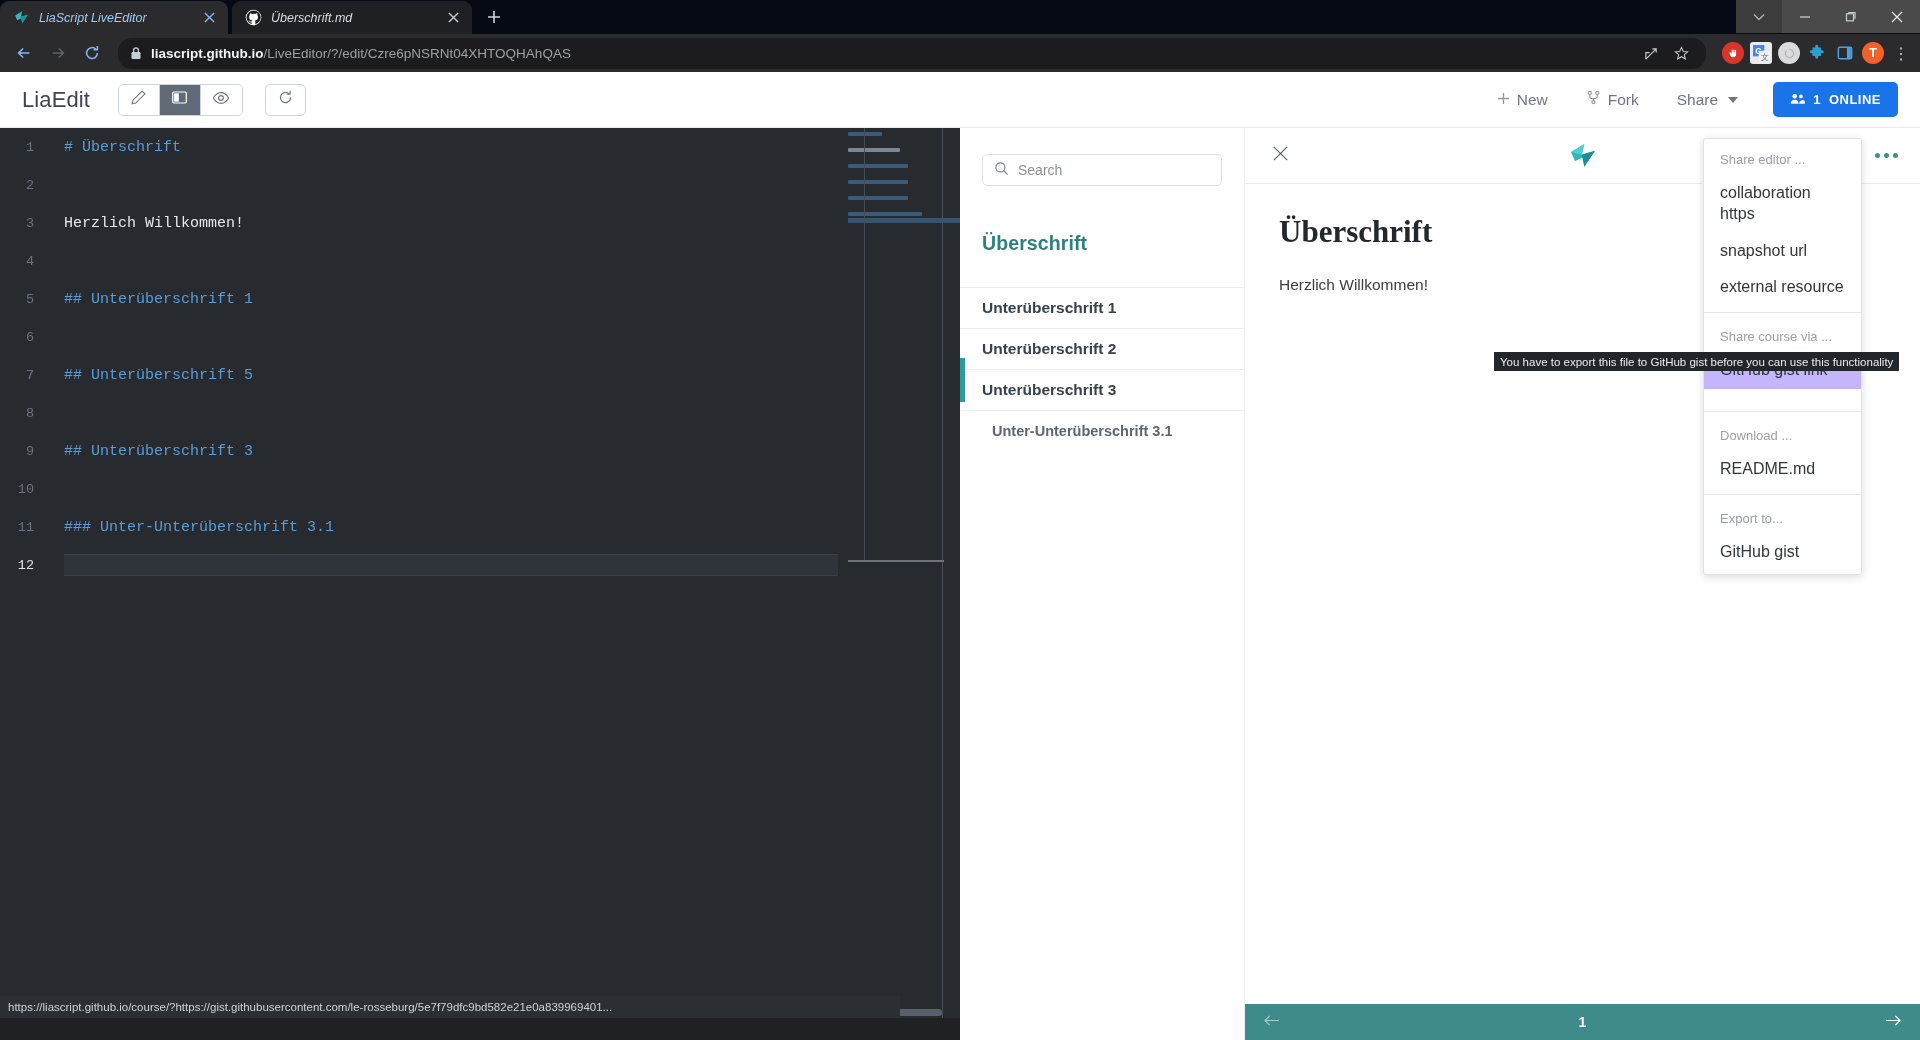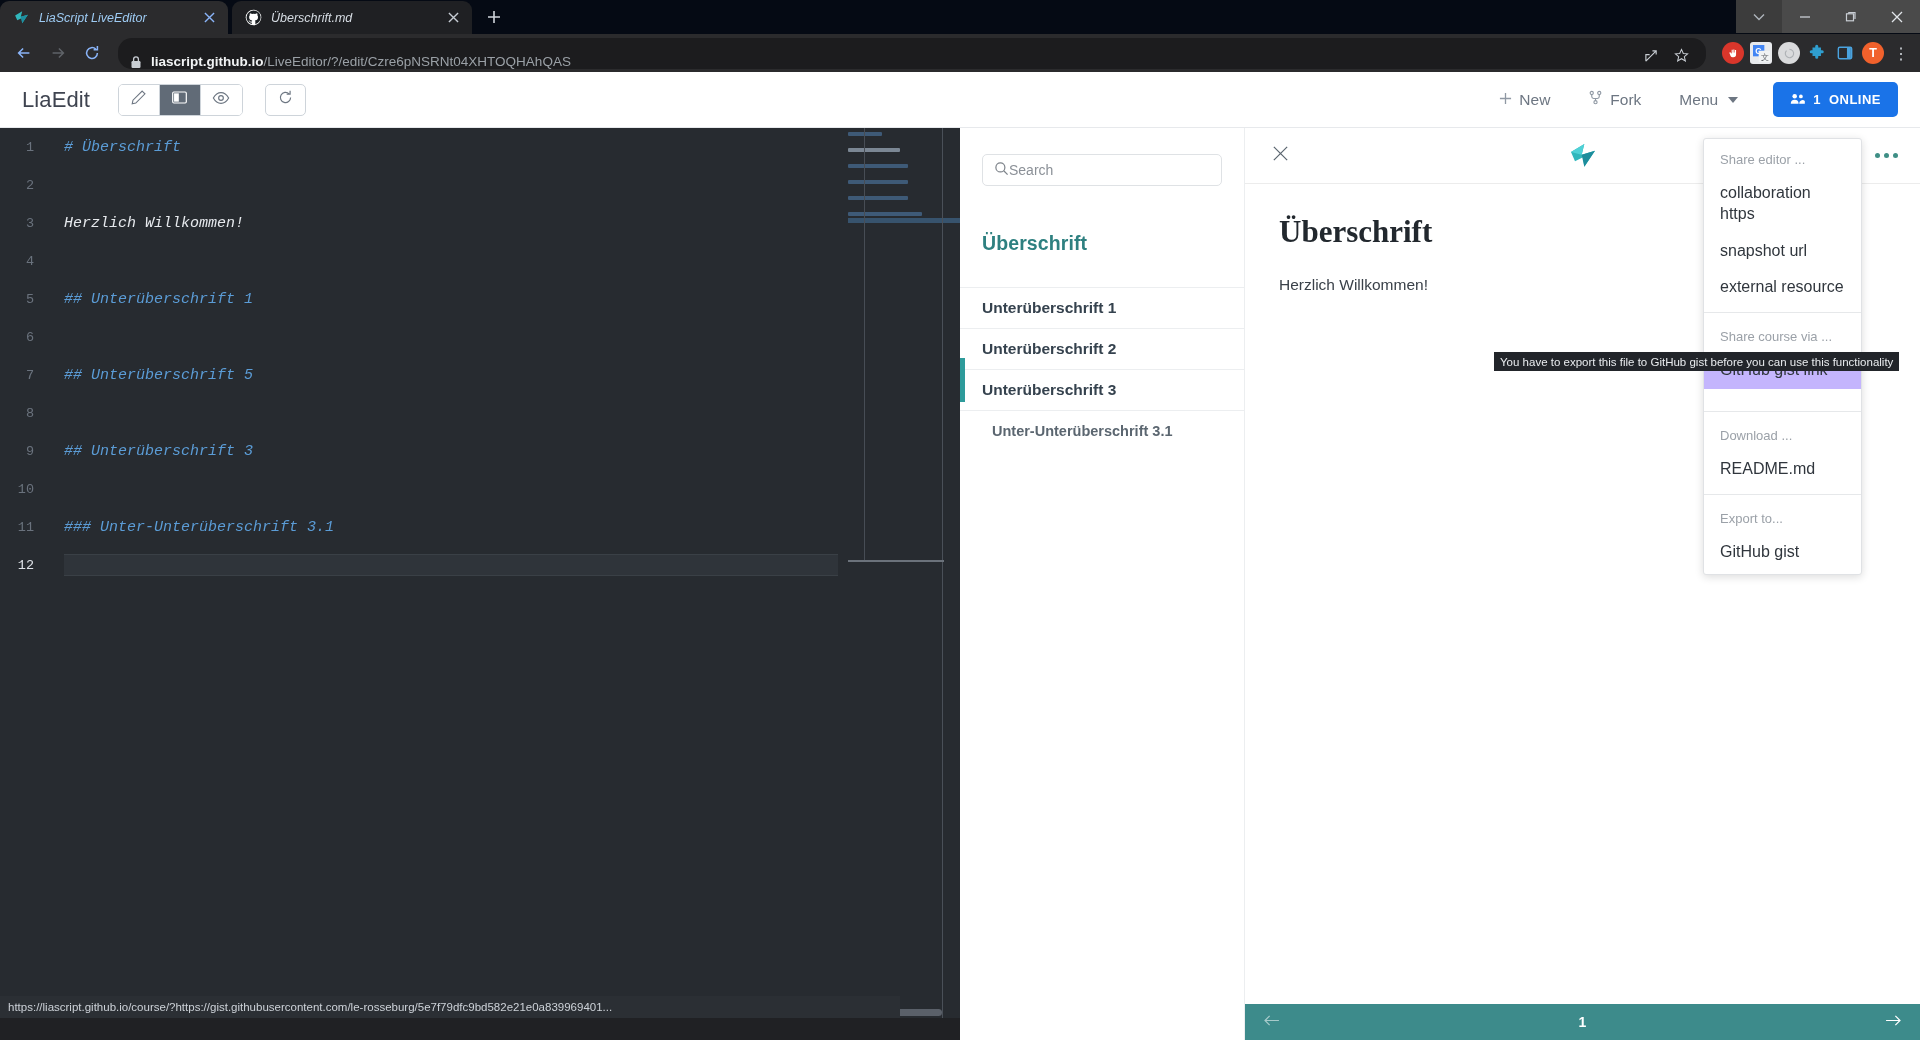--- a/index.html
+++ b/index.html
@@ -55,21 +55,21 @@
   }
   .navbtn {
     width: 32px; height: 32px; display: flex; align-items: center;
     justify-content: center; color: #8ab4f8; border-radius: 50%;
     flex: 0 0 32px;
   }
   .navbtn.dim { color: #5f6368; }
   .navbtn.refresh { color: #8ab4f8; }
   .omnibox {
     flex: 1; height: 31px; background: #1c1c1e; border-radius: 14px;
-    display: flex; align-items: flex-end; padding: 0 12px; gap: 9px;
+    display: flex; align-items: center; padding: 0 12px; gap: 9px;
     margin: 0 8px; min-width: 0;
   }
   .lock { color: #c9ced4; display: flex; align-items: center; flex:0 0 auto;}
   .url { font-size: 13.5px; white-space: nowrap; overflow: hidden;
          text-overflow: ellipsis; color: #9aa0a6; }
   .url b { color: #f1f3f4; font-weight: 700; }
   .omni-right { display: flex; align-items: center; gap: 4px; margin-left: auto; }
   .oicon { width: 26px; height: 26px; display:flex; align-items:center;
            justify-content:center; color:#c9ced4; }
   .exticons { display: flex; align-items: center; gap: 6px; padding-left: 6px; }
@@ -126,21 +126,21 @@
   .editor {
     position: absolute; top: 128px; left: 0; width: 960px; height: 890px;
     background: #272b30; overflow: hidden;
   }
   .code-area { position: absolute; top: 0; left: 0; width: 960px; height: 890px; }
   .line { position: relative; height: 38px; display: flex; align-items: center;
           font-family: "Liberation Mono", monospace; font-size: 15px; }
   .ln { width: 46px; text-align: right; padding-right: 12px; color: #6a727d;
         font-size: 13.5px; flex: 0 0 46px; }
   .line.active .ln { color: #dfe3e8; }
-  .code { padding-left: 18px; white-space: pre; font-style: italic; }
+  .code { padding-left: 18px; white-space: pre; }
   .c-head { color: #5b9cd6; }
   .c-text { color: #e6e9ed; }
   .active-line-box {
     position: absolute; left: 64px; right: 122px; height: 22px;
     background: #2f343a; border-top: 1px solid #3a4046;
     border-bottom: 1px solid #3a4046;
   }
   .minimap { position: absolute; top: 4px; left: 848px; width: 72px; }
   .mm-line { height: 4px; margin-bottom: 4px; background: #3e5a77;
              border-radius: 1px; }
@@ -165,21 +165,21 @@
   .preview {
     position: absolute; top: 128px; left: 960px; width: 960px; height: 912px;
     background: #ffffff; display: flex;
   }
   .toc {
     width: 285px; height: 912px; background: #fff; position: relative;
     border-right: 1px solid #eceef0; flex: 0 0 285px;
   }
   .search-box {
     margin: 26px 22px 0 22px; height: 32px; border: 1px solid #dfe2e5;
-    border-radius: 5px; display: flex; align-items: center; 
+    border-radius: 5px; display: flex; align-items: center; gap: 9px;
     padding: 0 11px;
   }
   .search-ph { font-size: 14px; color: #8b9097; }
   .toc-title {
     margin: 46px 0 0 22px; font-size: 19.5px; font-weight: 700;
     color: #2e8080; letter-spacing: .1px;
   }
   .toc-accent {
     position: absolute; left: 0; top: 230px; width: 5px; height: 44px;
     background: #2e9b9b;
@@ -438,21 +438,21 @@
           <svg width="15" height="15" viewBox="0 0 16 16">
             <circle cx="4" cy="3.2" r="1.7" stroke="#8f98a3" stroke-width="1.2" fill="none"></circle>
             <circle cx="12" cy="3.2" r="1.7" stroke="#8f98a3" stroke-width="1.2" fill="none"></circle>
             <circle cx="8" cy="13" r="1.7" stroke="#8f98a3" stroke-width="1.2" fill="none"></circle>
             <path d="M4 5 v2 a2 2 0 0 0 2 2 h4 a2 2 0 0 0 2-2 V5 M8 9 v2.3" stroke="#8f98a3" stroke-width="1.2" fill="none"></path>
           </svg>
         </span>
         <span>Fork</span>
       </div>
       <div class="hdr-item">
-        <span>Menu</span>
+        <span>Share</span>
         <span class="caret"></span>
       </div>
       <div class="online-btn">
         <span>
           <svg width="15" height="13" viewBox="0 0 16 13">
             <circle cx="5" cy="4" r="2.4" fill="#fff"></circle>
               <circle cx="11.6" cy="4.3" r="2" fill="#fff"></circle>
             <path d="M0.8 12 a4.2 4.2 0 0 1 8.4 0 Z" fill="#fff"></path>
             <path d="M9.8 12 a3.6 3.6 0 0 1 6 -2.9 V12 Z" fill="#fff"></path>
           </svg>

